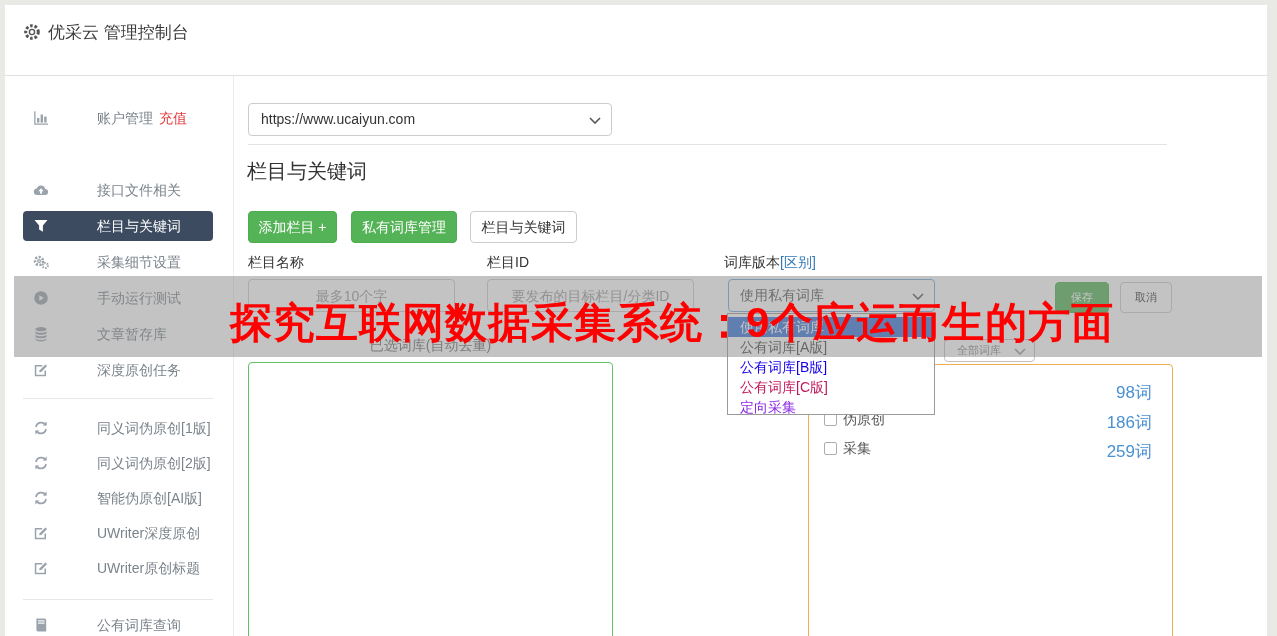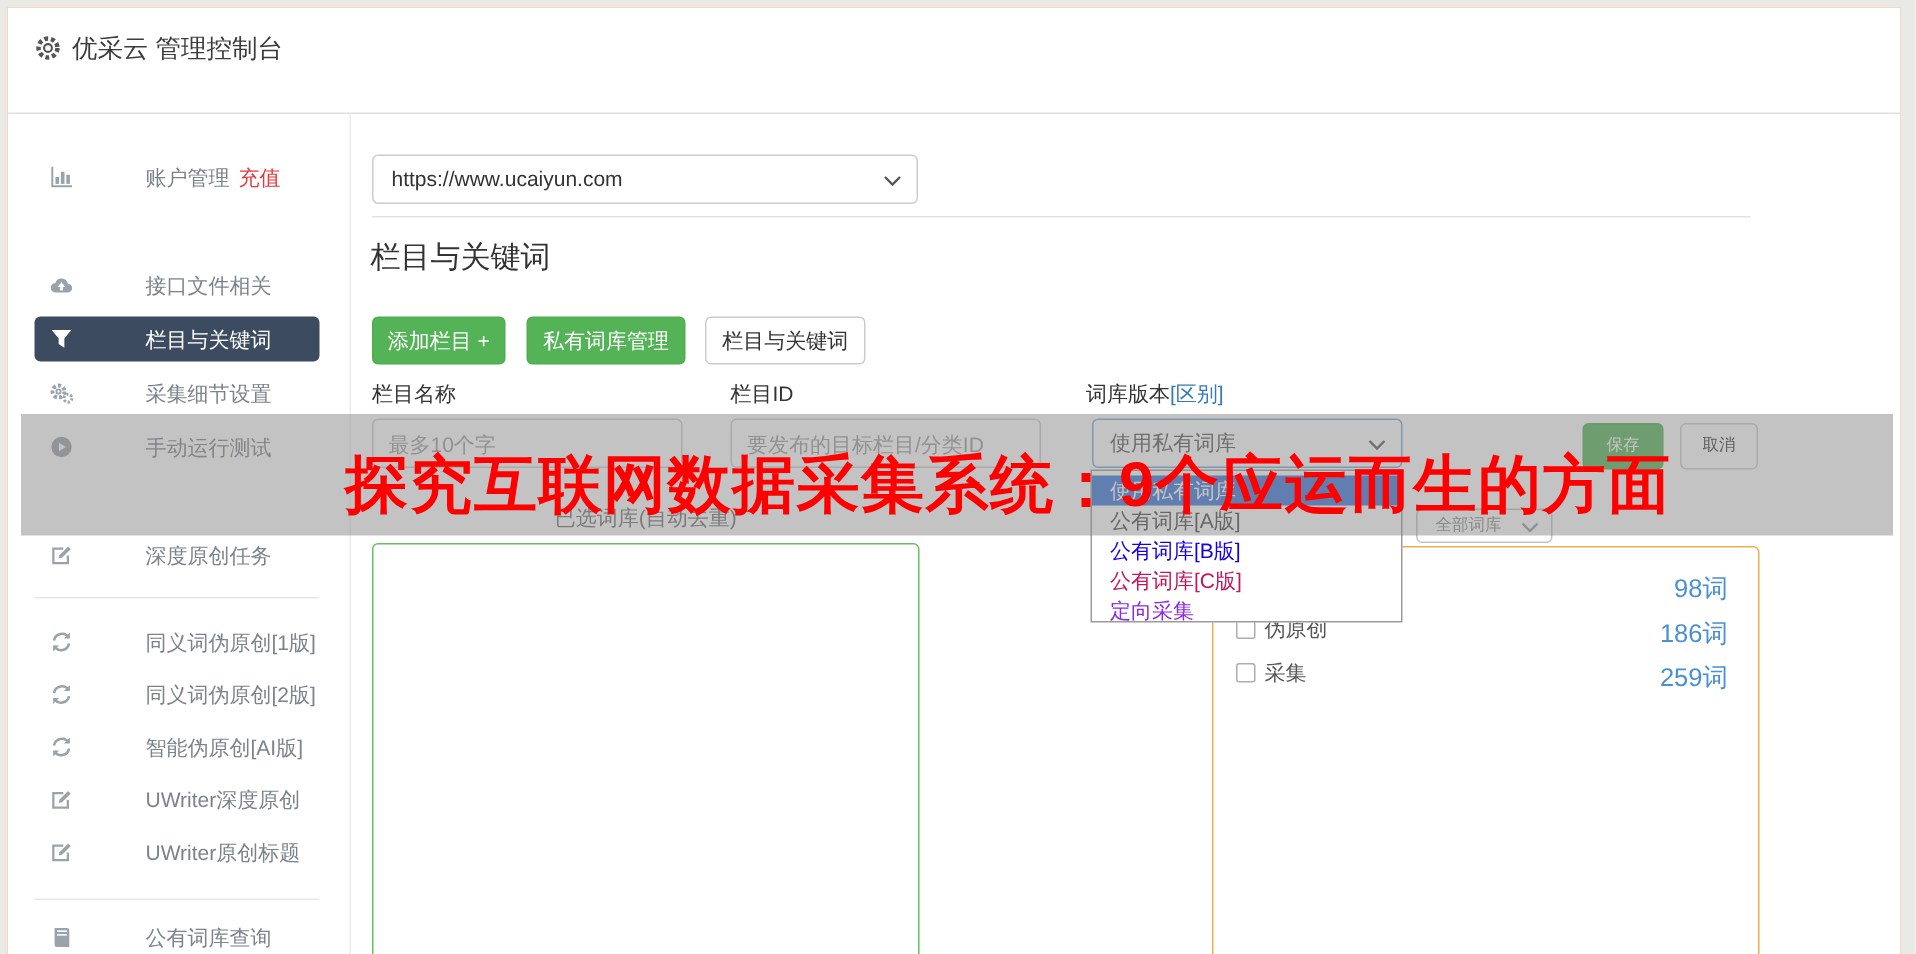--- a/index.html
+++ b/index.html
@@ -1,18 +1,18 @@
 <!DOCTYPE html>
 <html><head>
 <meta charset="utf-8">
 <style>
   html,body{margin:0;padding:0;}
   body{font-family:"Liberation Sans","DejaVu Sans",sans-serif;background:#e9e9e6;}
   .stage{position:relative;width:1277px;height:636px;overflow:hidden;background:#e9e9e6;}
-  .app{position:absolute;left:5px;top:5px;width:1262px;height:631px;background:#f97316;}
+  .app{position:absolute;left:5px;top:5px;width:1262px;height:631px;background:#eab308;}
   
   .hdr{position:absolute;left:0;top:0;width:100%;height:70px;border-bottom:1px solid #e0e0e0;background:#fff;}
   .hdr .gear{position:absolute;left:17px;top:17px;width:20px;height:20px;}
   .hdr .ttl{position:absolute;left:43px;top:16px;font-size:17px;color:#3c3c3c;}
   
   .side{position:absolute;left:0;top:71px;width:228px;height:560px;background:#fff;border-right:1px solid #ececec;}
   .sitem{position:absolute;left:18px;width:190px;height:30px;line-height:30px;color:#7b838b;font-size:14px;cursor:pointer;border-radius:4px;}
   .sitem .ic{position:absolute;left:10px;top:7px;width:16px;height:16px;color:#9aa3ac;}
   .sitem .lb{position:absolute;left:38px;top:0;white-space:nowrap;margin-left:36px;}
   .sitem.active{background:#3c4b60;color:#fff;}
@@ -24,21 +24,21 @@
   .ctl{box-sizing:border-box;border:1px solid #ccc;border-radius:4px;background:#fff;font-size:14px;color:#333;}
   .site-select{position:absolute;left:14px;top:27px;width:364px;height:33px;line-height:31px;padding:0 28px 0 12px;cursor:pointer;}
   .chev{position:absolute;right:10px;top:50%;margin-top:-3px;width:12px;height:7px;color:#555;}
   .hr{position:absolute;left:14px;top:68px;width:919px;border-top:1px solid #e3e3e3;}
   .h2{position:absolute;left:13px;top:82px;font-size:20px;color:#333;}
   .btn{box-sizing:border-box;position:absolute;top:135px;height:32px;border-radius:4px;font-size:14px;line-height:30px;text-align:center;cursor:pointer;}
   .btn-green{background:#54b257;color:#fff;border:1px solid #4cae4c;}
   .btn-white{background:#fff;color:#333;border:1px solid #ccc;}
   .flabel{position:absolute;top:178px;font-size:14px;color:#333;white-space:nowrap;}
   .flink{color:#337ab7;cursor:pointer;}
-  .finput{position:absolute;top:203px;width:207px;height:33px;padding:2px 10px;}
+  .finput{position:absolute;top:203px;width:207px;height:33px;padding:2px 10px;text-align:center;}
   .finput::placeholder{color:#9b9b9b;}
   .vselect{position:absolute;left:494px;top:203px;width:207px;height:33px;line-height:31px;padding:0 24px 0 11px;border-color:#74a8dc;color:#555;cursor:pointer;}
   .btn2{box-sizing:border-box;position:absolute;top:206px;height:31px;border-radius:4px;font-size:11px;line-height:29px;text-align:center;cursor:pointer;}
   .selbox-title{position:absolute;left:14px;top:261px;width:365px;text-align:center;font-size:14px;color:#6f6f6f;}
   .green-box{position:absolute;left:14px;top:286px;width:365px;height:300px;box-sizing:border-box;border:1px solid #63c263;border-radius:4px;background:#fff;}
   .filter-sel{position:absolute;left:710px;top:263px;width:91px;height:23px;box-sizing:border-box;border:1px solid #c3c3c3;border-radius:4px;background:#fff;font-size:11px;line-height:21px;color:#8a8a8a;padding-left:12px;cursor:pointer;}
   .filter-sel .chev{right:8px;color:#999;}
   .orange-box{position:absolute;left:574px;top:288px;width:365px;height:298px;box-sizing:border-box;border:1px solid #f0ad4e;border-radius:4px;background:#fff;}
   .wrow{position:absolute;left:0;width:100%;height:24px;}
   .wrow .cb{position:absolute;left:15px;top:4px;width:13px;height:13px;box-sizing:border-box;border:1px solid #adadad;border-radius:2px;background:#fff;cursor:pointer;}
@@ -113,20 +113,31 @@
         <span class="lb">采集细节设置</span>
       </div>
       <div class="sitem" style="top:207px">
         <span class="ic">
             <svg viewBox="0 0 16 16">
               <circle cx="8" cy="8" r="6.8" fill="currentColor"></circle>
               <path d="M6.3 5.2l4.6 2.8-4.6 2.8z" fill="#fff"></path>
             </svg>
           </span>
         <span class="lb">手动运行测试</span>
+      </div>
+      <div class="sitem" style="top:243px">
+        <span class="ic">
+            <svg viewBox="0 0 16 16" fill="currentColor">
+              <ellipse cx="8" cy="3.2" rx="5.6" ry="2.1"></ellipse>
+              <path d="M2.4 5.2c1.2 1 3.2 1.5 5.6 1.5s4.4-.5 5.6-1.5v2c-1.2 1-3.2 1.5-5.6 1.5S3.6 8.2 2.4 7.2z"></path>
+              <path d="M2.4 8.8c1.2 1 3.2 1.5 5.6 1.5s4.4-.5 5.6-1.5v2c-1.2 1-3.2 1.5-5.6 1.5s-4.4-.5-5.6-1.5z"></path>
+              <path d="M2.4 12.4c1.2 1 3.2 1.5 5.6 1.5s4.4-.5 5.6-1.5v.9c0 1.2-2.5 2.1-5.6 2.1s-5.6-.9-5.6-2.1z"></path>
+            </svg>
+          </span>
+        <span class="lb">文章暂存库</span>
       </div>
       <div class="sitem" style="top:279px">
         <span class="ic">
             <svg viewBox="0 0 16 16" fill="currentColor">
               <path d="M1.8 3h7.4v1.5H3.3v8.2h8.2V8.4H13v5.8H1.8z"></path>
               <path d="M6.6 8.2l5.8-5.8 1.7 1.7-5.8 5.8-2.1.4z"></path>
             </svg>
           </span>
         <span class="lb">深度原创任务</span>
       </div>

